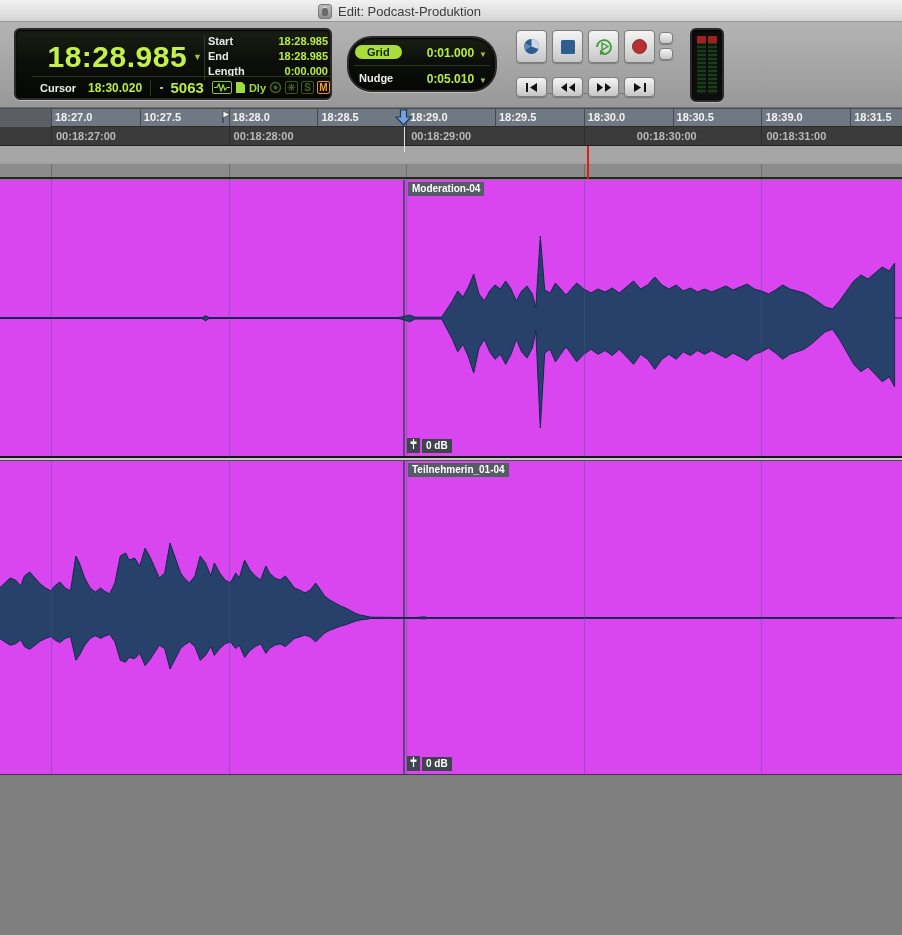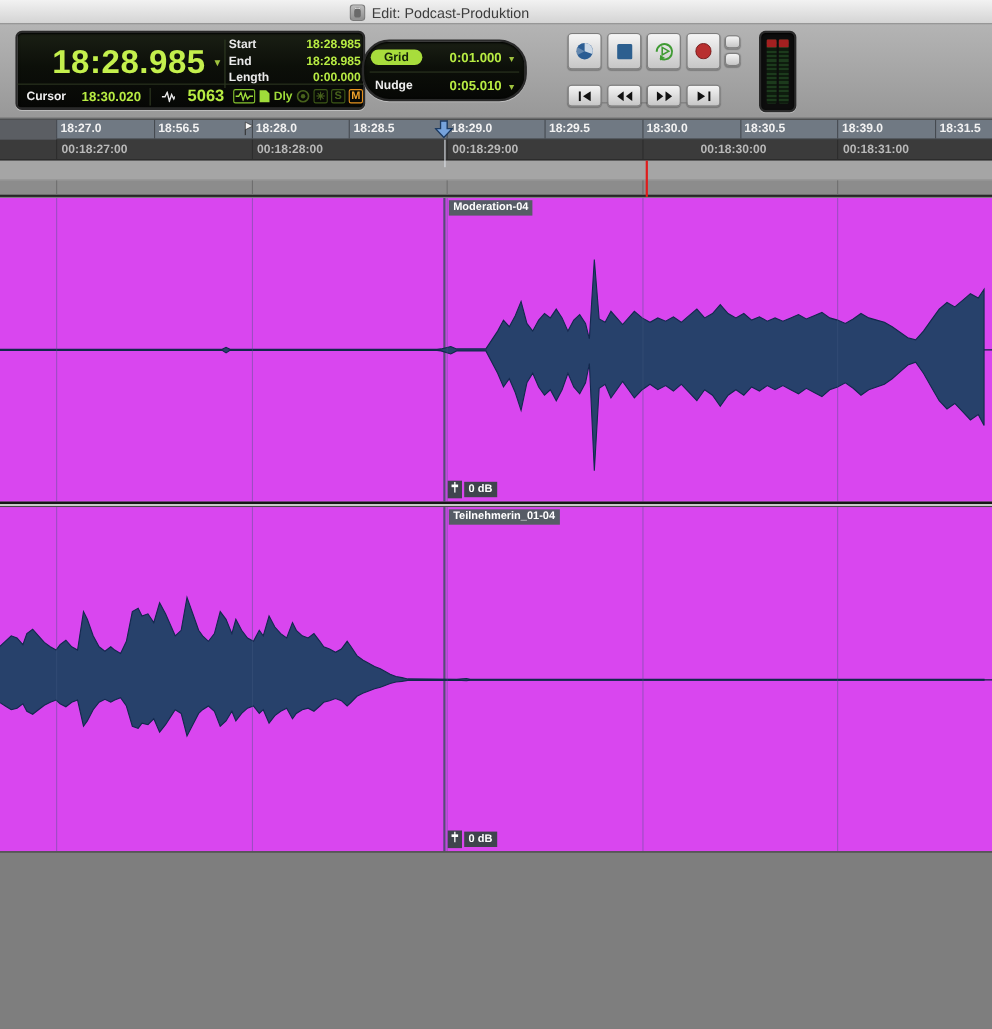--- a/index.html
+++ b/index.html
@@ -27,37 +27,37 @@
   .counter-panel { left:14px; top:6px; width:318px; height:72px; }
   .main-counter { position:absolute; left:8px; top:4px; width:178px; height:46px;
     display:flex; align-items:center; justify-content:flex-end; }
   .main-counter .val { font-size:30px; font-weight:bold; letter-spacing:0.5px; color:#c4f04d; }
   .main-counter .dd { color:#9fc23e; font-size:9px; margin-left:6px; }
   .sel-block { position:absolute; left:192px; top:3px; width:120px; height:50px; }
   .sel-row { display:flex; justify-content:space-between; height:15px; align-items:center; }
   .sel-row .lbl { color:#e9e9e9; font-size:11px; font-weight:bold; }
   .sel-row .val { font-size:11px; font-weight:bold; color:#b8ec43; }
   .vsep { position:absolute; background:#2f3a22; width:1px; }
-  .cursor-row { position:absolute; left:0; right:0; bottom:0; height:22px;
+  .cursor-row { position:absolute; left:16px; right:0; bottom:0; height:22px;
     border-top:1px solid #2c3520; display:flex; align-items:center;justify-content:flex-end; }
   .cursor-row .lbl { color:#eee; font-size:11px; font-weight:bold; margin-left:8px; }
   .cursor-row .cval { font-size:12px; font-weight:bold; color:#b8ec43; width:70px; text-align:right; margin-left:12px; }
   .wave-ic { margin-left:10px; }
   .samp { font-size:15px; font-weight:bold; color:#b8ec43; width:46px; text-align:right; margin-left:8px; }
   .chiprow { display:flex; align-items:center; gap:3px; margin-left:8px; }
   .gchip { border:1px solid #87c52f; border-radius:2px; height:13px; display:flex; align-items:center;
     justify-content:center; padding:0 1px; }
   .dly { color:#9fdc3a; font-size:11px; font-weight:bold; }
   .dim { opacity:.42; }
   .mchip { border:1px solid #e8931f; color:#f0a22c; border-radius:2px; height:13px; width:13px;
     font-size:10px; font-weight:bold; display:flex; align-items:center; justify-content:center; }
   .schip { border:1px solid #87c52f; color:#9fdc3a; border-radius:2px; height:13px; width:13px;
     font-size:10px; font-weight:bold; display:flex; align-items:center; justify-content:center; }
 
-  .grid-panel { left:329px; top:14px; width:150px; height:56px;border-radius:25px; }
+  .grid-panel { left:347px; top:14px; width:150px; height:56px;border-radius:25px; }
   .gn-row { position:absolute; left:6px; right:8px; height:20px; display:flex; align-items:center;
     justify-content:space-between; }
   .grid-pill { background:#a8dd3c; color:#14230a; font-size:11px; font-weight:bold;
     border-radius:7px; padding:1px 12px; }
   .nudge-lbl { color:#eee; font-size:11px; font-weight:bold; padding-left:4px; }
   .gn-val { font-size:12px; font-weight:bold; color:#b8ec43; }
   .gn-dd { color:#9fc23e; font-size:8px; margin-left:5px; }
   .gn-sep { position:absolute; left:5px; right:5px; top:27px; height:1px; background:#2c3520; }
 
   .tbtn { position:absolute; background:linear-gradient(#f5f5f5,#c6c6c6); border:1px solid #7d7d7d;
@@ -245,21 +245,21 @@
       <div class="meter-red" style="left:16px;"></div>
     </div>
   </div>
 
   <div class="ruler">
     <div class="minsec" id="minsec">
       <div class="minsec-dark-left"></div>
     <div class="tick" style="left: 51px;"></div>
         <div class="rlabel" style="left: 55px;">18:27.0</div>
         <div class="tick" style="left: 139.8px;"></div>
-        <div class="rlabel" style="left: 143.8px;">18:56.5</div>
+        <div class="rlabel" style="left: 143.8px;">10:27.5</div>
         <div class="tick" style="left: 228.6px;"></div>
         <div class="rlabel" style="left: 232.6px;">18:28.0</div>
         <svg width="9" height="13" style="position: absolute; left: 221.6px; top: 1px;">
           <path d="M1,13 V1 L8,4.5 L1,8 Z" fill="#f5f5f5" stroke="#333" stroke-width="0.7"></path>
         </svg>
         <div class="tick" style="left: 317.4px;"></div>
         <div class="rlabel" style="left: 321.4px;">18:28.5</div>
         <div class="tick" style="left: 406.2px;"></div>
         <div class="rlabel" style="left: 410.2px;">18:29.0</div>
         <div class="tick" style="left: 495px;"></div>

